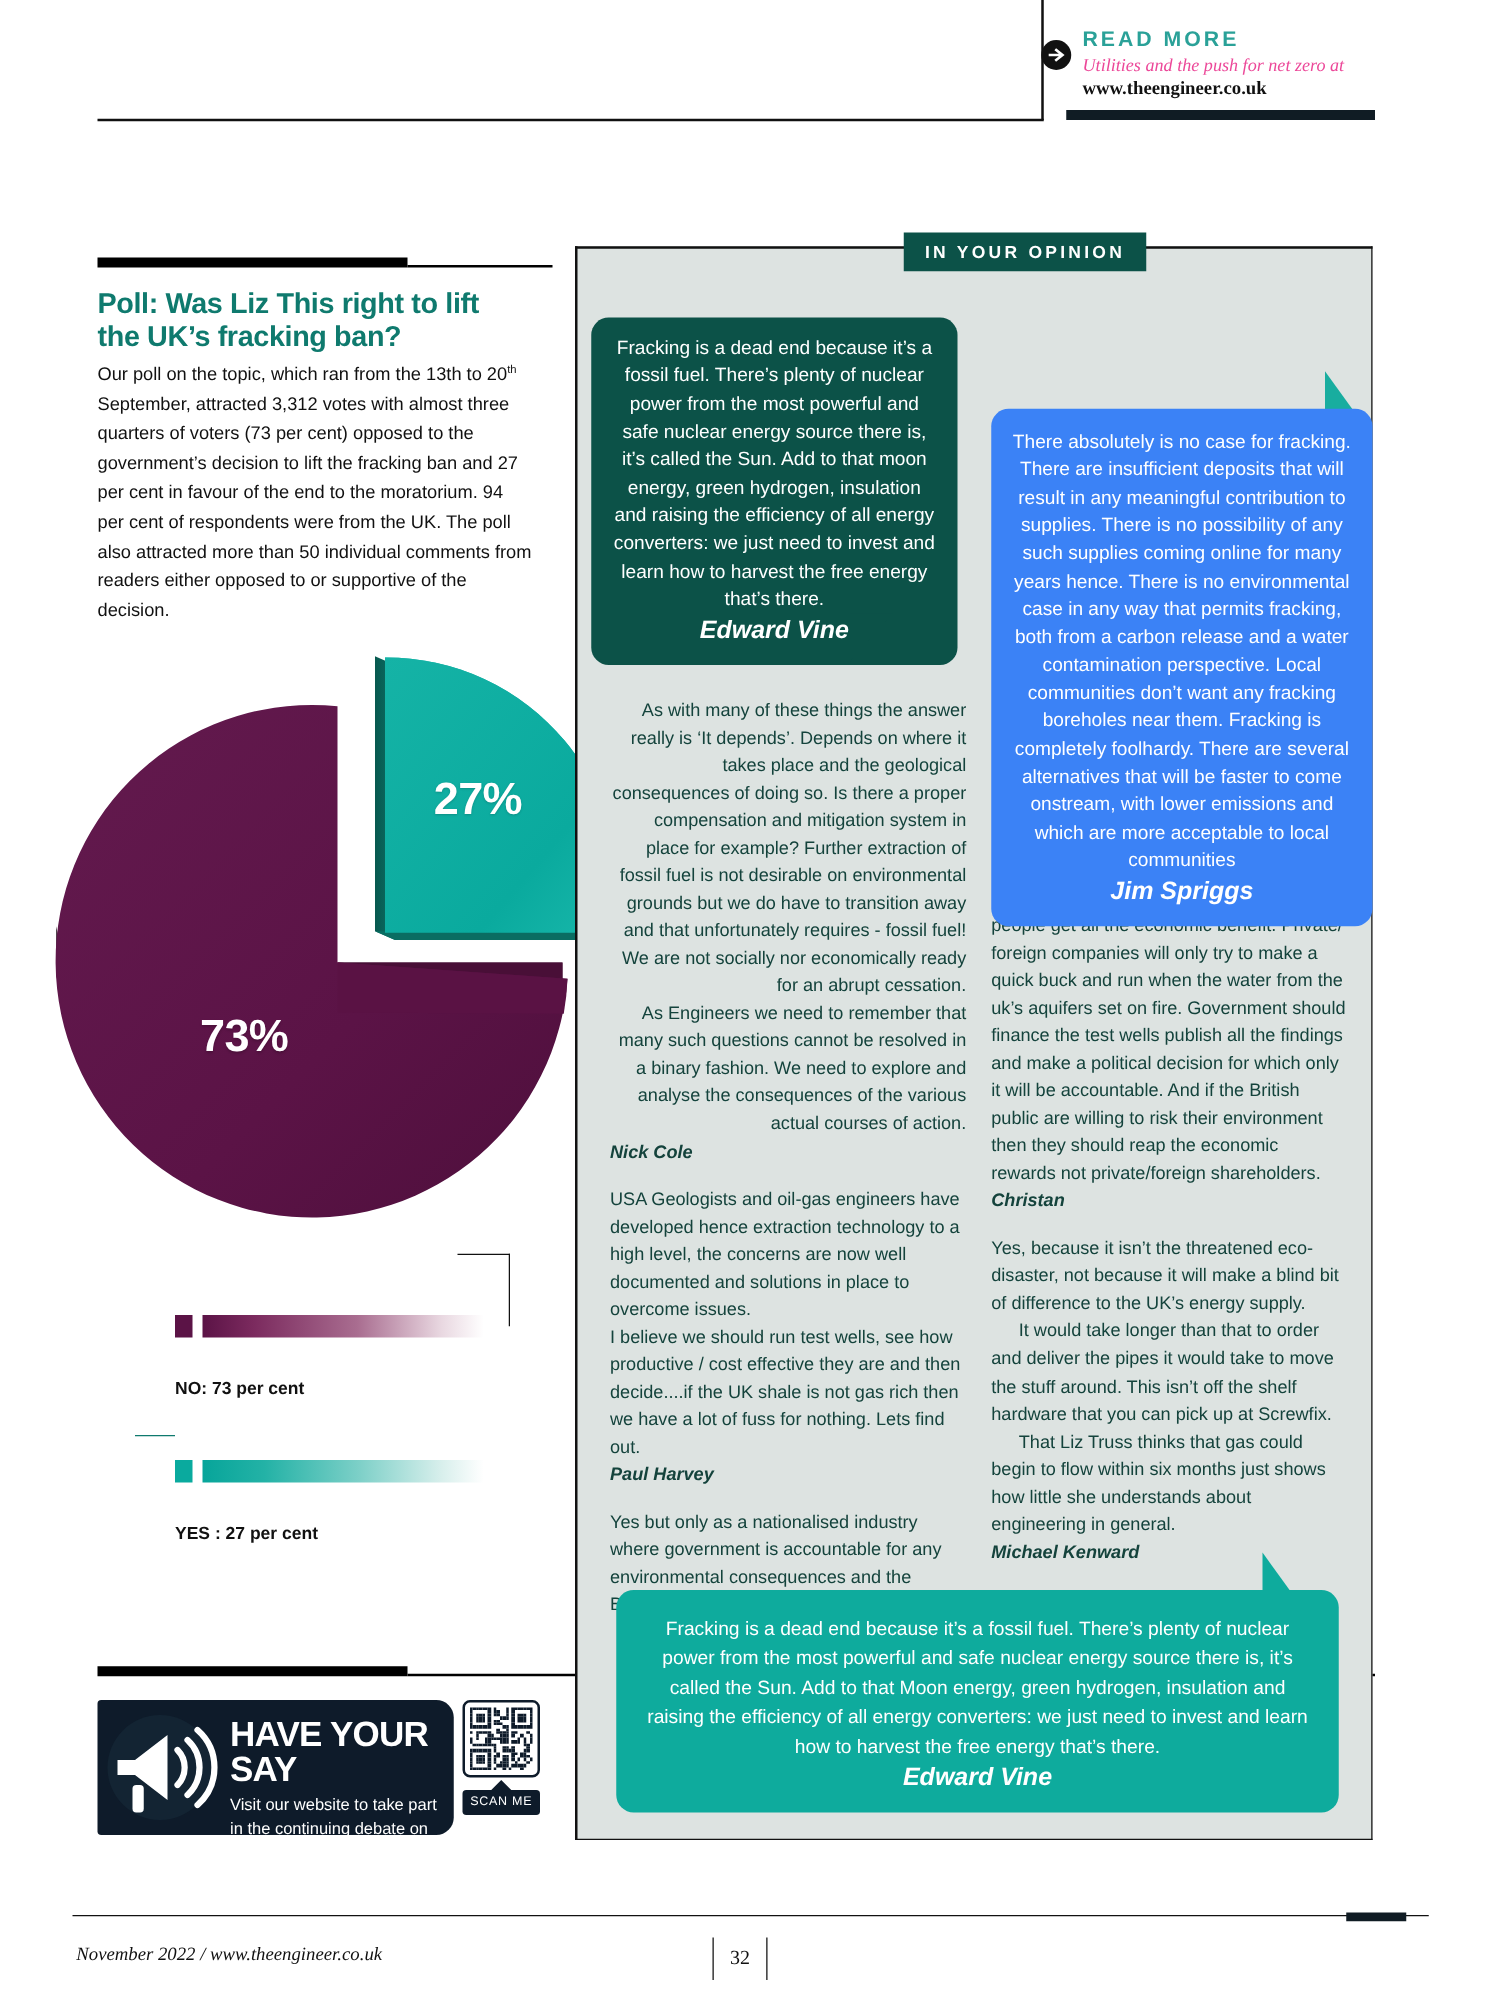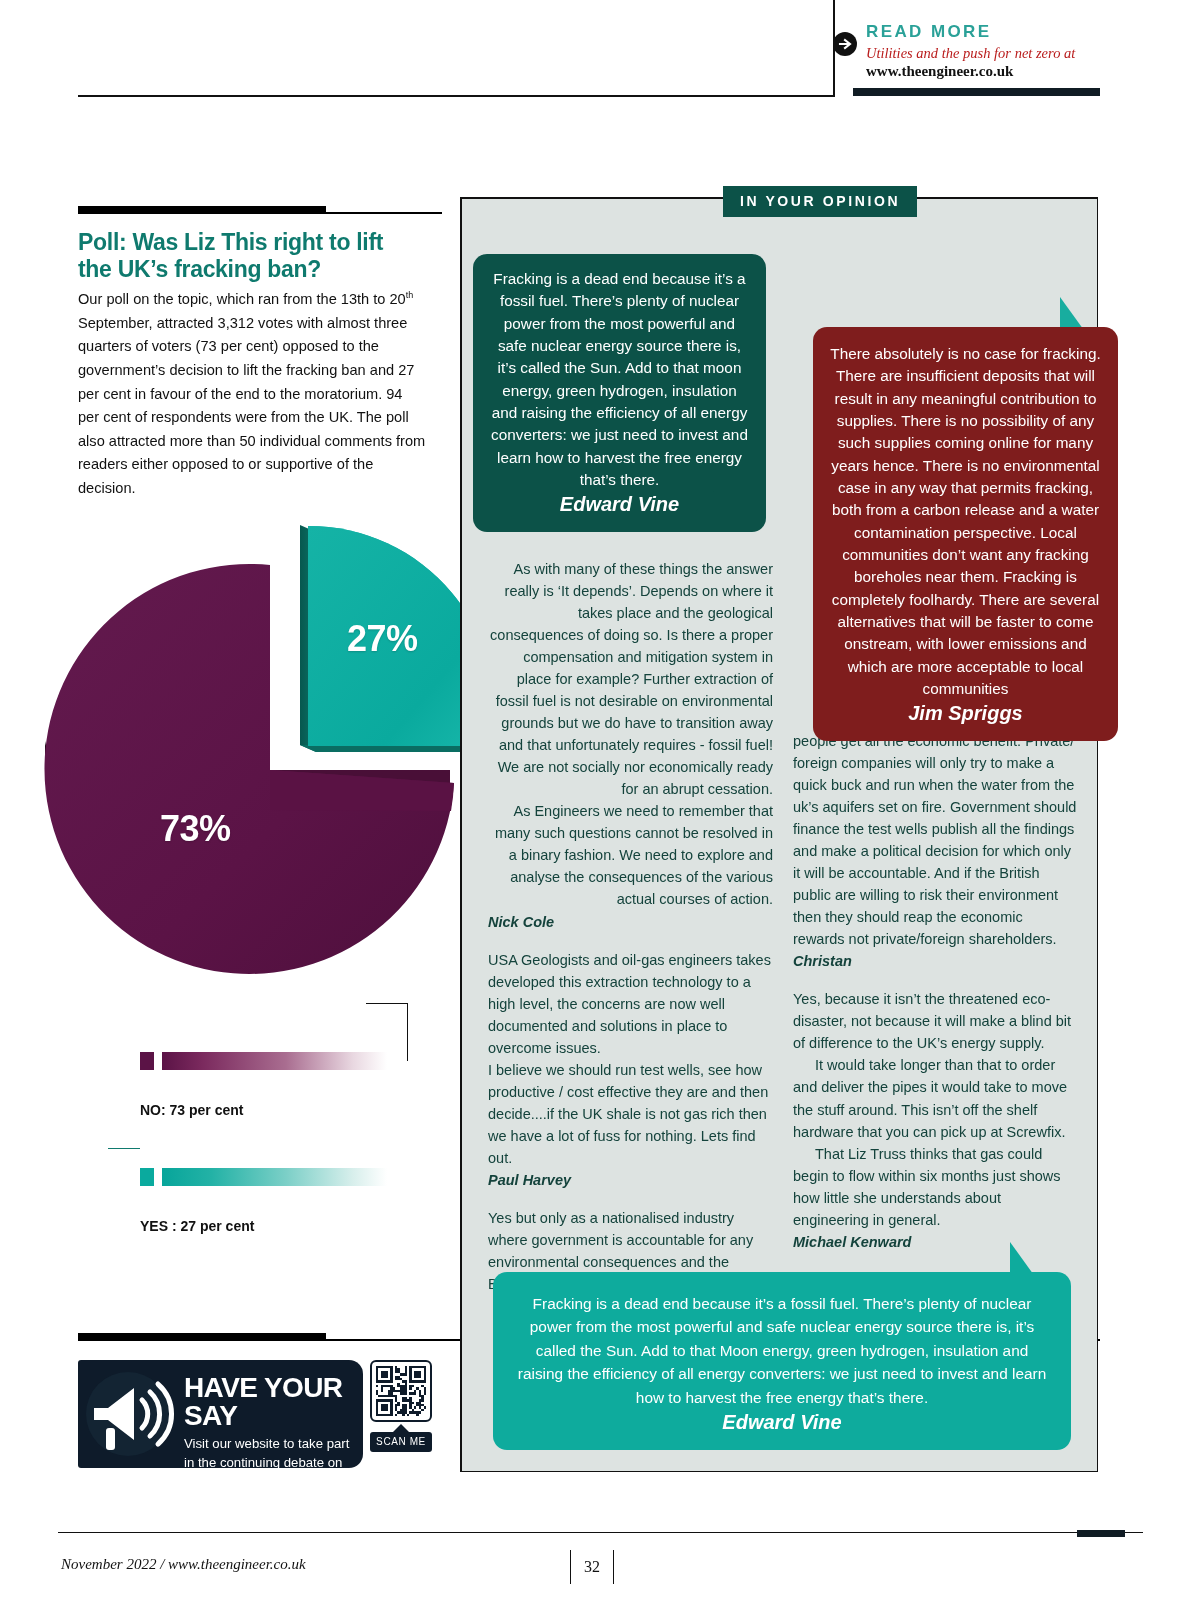--- a/index.html
+++ b/index.html
@@ -56,21 +56,21 @@
     color: #2aa198;
     font-weight: 700;
     font-size: 17px;
     letter-spacing: 2.4px;
     line-height: 1.15;
   }
   .readmore-sub {
     font-family: "Liberation Serif", serif;
     font-style: italic;
     font-size: 14.5px;
-    color: #b91c1c;
+    color: #ec4899;
     line-height: 1.25;
     margin-top: 2px;
     white-space: nowrap;
   }
   .readmore-url {
     font-family: "Liberation Serif", serif;
     font-weight: 700;
     font-size: 15px;
     color: #111;
     line-height: 1.2;
@@ -279,23 +279,23 @@
   }
   .tail-1 {
     left: 680px; top: 491px;
     border-left: 0 solid transparent;
     border-right: 34px solid transparent;
     border-top: 38px solid #0c5248;
     z-index: 3;
   }
 
   .bubble-2 {
-    left: 813px; top: 327px;
+    left: 793px; top: 327px;
     width: 305px;
-    background: #7f1d1d;
+    background: #3b82f6;
     padding: 16px 14px 16px;
     z-index: 4;
   }
   .tail-2 {
     left: 1060px; top: 297px;
     border-left: 0 solid transparent;
     border-right: 26px solid transparent;
     border-bottom: 36px solid #18ad9f;
     z-index: 2;
   }
@@ -906,21 +906,21 @@
   <div class="tail tail-3"></div>
   <div class="bubble bubble-3">
     <div class="q">Fracking is a dead end because it’s a fossil fuel. There’s plenty of nuclear power  from the most powerful and safe nuclear energy source there is, it’s called the Sun. Add to that Moon energy, green hydrogen, insulation and raising the efficiency  of all energy converters: we just need to invest and learn how to harvest the  free energy that’s there.</div>
     <div class="who">Edward Vine</div>
   </div>
 
   <div class="col mid">
     <p class="ra">As with many of these things the answer really is ‘It depends’. Depends on where it takes place and the geological consequences of doing so. Is there a proper compensation and mitigation system in place for example? Further extraction of fossil fuel is not desirable on environmental grounds but we do have to transition away and that unfortunately requires - fossil fuel! We are not socially nor economically ready for an abrupt cessation.</p>
     <p class="ra">As Engineers we need to remember that many such questions cannot be resolved in a binary fashion. We need to explore and analyse the consequences of the various actual courses of action.</p>
     <div class="name">Nick Cole</div>
-    <p>USA Geologists and oil-gas engineers takes developed this extraction technology to a high level, the concerns are now well documented and solutions in place to overcome issues.</p>
+    <p>USA Geologists and oil-gas engineers have developed hence extraction technology to a high level, the concerns are now well documented and solutions in place to overcome issues.</p>
     <p>I believe we should run test wells, see how productive / cost effective they are and then decide....if the UK shale is not gas rich then we have a lot of fuss for nothing. Lets find out.</p>
     <div class="name">Paul Harvey</div>
     <p>Yes but only as a nationalised industry where government is accountable for any environmental consequences and the British</p>
   </div>
 
   <div class="col right">
     <p>people get all the economic benefit. Private/ foreign companies will only try to make a quick buck and run when the water from the uk’s aquifers set on fire. Government should finance the test wells publish all the findings and make a political decision for which only it will be accountable. And if the British public are willing to risk their environment then they should reap the economic rewards not private/foreign shareholders.</p>
     <div class="name">Christan</div>
     <p>Yes, because it isn’t the threatened eco-disaster, not because it will make a blind bit of difference to the UK’s energy supply.</p>
     <p class="ind">It would take longer than that to order and deliver the pipes it would take to move the stuff around. This isn’t off the shelf hardware that you can pick up at Screwfix.</p>

